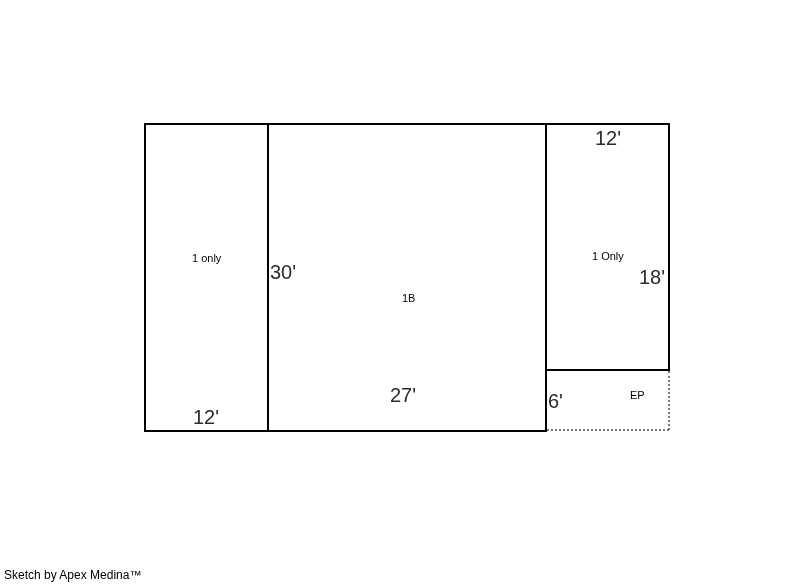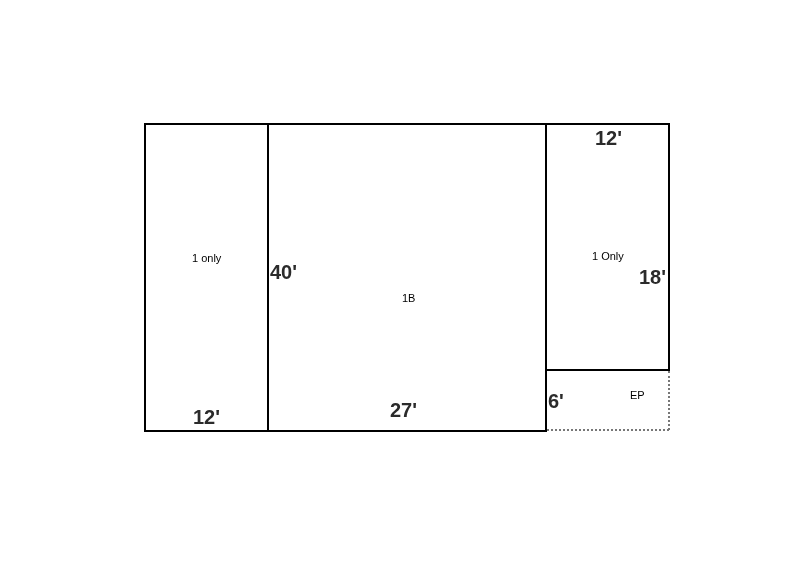--- a/index.html
+++ b/index.html
@@ -35,21 +35,21 @@
     position: absolute;
     font-size: 11px;
     font-weight: normal;
     color: #000000;
     white-space: nowrap;
     line-height: 13px;
   }
   .dim-label {
     position: absolute;
     font-size: 20px;
-    font-weight: bold;
+    font-weight: normal;
     color: #2b2b2b;
     white-space: nowrap;
     line-height: 20px;
   }
   .credit {
     position: absolute;
     left: 4px;
     top: 568px;
     font-size: 12px;
     color: #000000;
@@ -71,20 +71,21 @@
 
   <div class="dotted-h" style="left:547px; top:429px; width:122px;"></div>
   <div class="dotted-v" style="left:668px; top:371px; height:59px;"></div>
 
   <div class="room-name" style="left:192px; top:252px;">1 only</div>
   <div class="room-name" style="left:402px; top:252px;margin-top:40px;">1B</div>
   <div class="room-name" style="left:592px; top:250px;">1 Only</div>
   <div class="room-name" style="left:608px; top:389px;padding-left:22px;">EP</div>
 
   <div class="dim-label" style="left:595px; top:128px;">12'</div>
-  <div class="dim-label" style="left:270px; top:262px;">40'</div>
+  <div class="dim-label" style="left:270px; top:262px;">30'</div>
   <div class="dim-label" style="left:639px; top:267px;">18'</div>
   <div class="dim-label" style="left:548px; top:391px;">6'</div>
   <div class="dim-label" style="left:193px; top:407px;">12'</div>
-  <div class="dim-label" style="left:390px; top:400px;">27'</div>
+  <div class="dim-label" style="left:390px; top:385px;">27'</div>
 
+  <div class="credit">Sketch by Apex Medina™</div>
 
 </div>
 
 </body></html>

